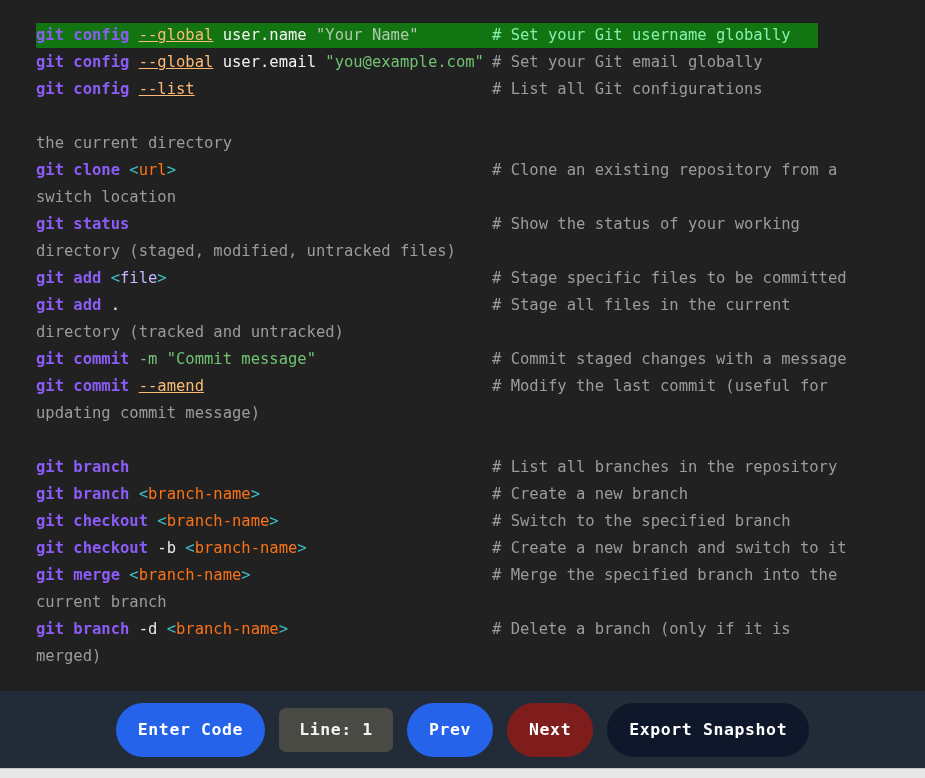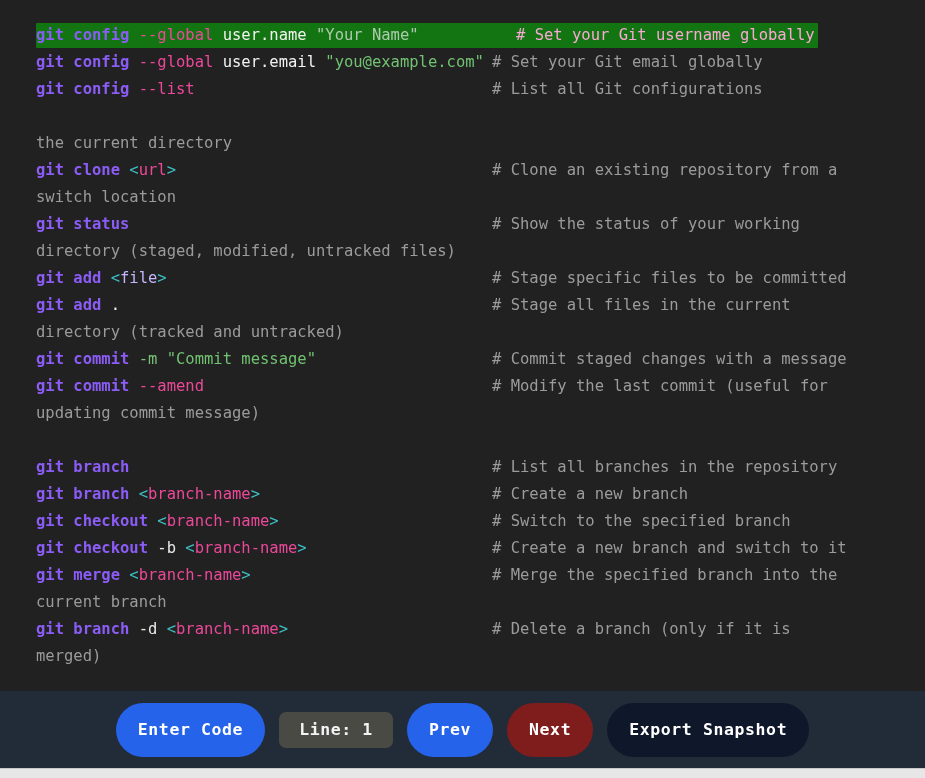--- a/index.html
+++ b/index.html
@@ -71,33 +71,33 @@
   }
 
   
   .code-line.cont {
     color: #9b9b9b;
     font-size: 15.5px;
   }
 
   
   .t-cmd     { color: #8b5cf6; font-weight: bold; }
-  .t-flag    { color: #ec4899; }
+  .t-flag    { color: #fdba74; text-decoration: underline; }
   .t-sflag   { color: #e8e8e8; }
   .t-sflag-g { color: #78c178; }
   .t-arg     { color: #f2f2f2; }
   .t-str     { color: #71c271; }
   .t-str-dim { color: #8fae8f; }
   .t-brk     { color: #3dbfc4; }
   .t-ph      { color: #c4b5fd; }
-  .t-ph-w    { color: #ec4899; margin-top: 22px; }
+  .t-ph-w    { color: #f97316; margin-top: 22px; }
   .t-cmt     { color: #9b9b9b; }
 
   
-  .highlighted .t-cmt { color: #f9a8d4; margin-left: 24px; }
+  .highlighted .t-cmt { color: #86efac; }
   .highlighted .t-str-dim { color: #aec9ae; }
 
   
   #footer {
     position: absolute;
     left: 0; top: 691px;
     width: 925px;
     height: 77px;
     background: #222b38;
     display: flex;
@@ -124,21 +124,21 @@
     white-space: nowrap;
   }
   .btn-primary { background: #2563eb; }
   .btn-success { background: #7f1d1d; }
   .btn-danger  { background: #0f172a; }
 
   .line-indicator {
     display: inline-flex;
     align-items: center;
     justify-content: center;
-    height: 36px;
+    height: 44px;
     padding: 0 20px;
     border-radius: 7px;
     background: #4a4a45;
     color: #f3f3f3;
     font-family: "DejaVu Sans Mono", "Liberation Mono", monospace;
     font-size: 16.5px;
     font-weight: bold;
     letter-spacing: 0.6px;
     white-space: nowrap;
   }

